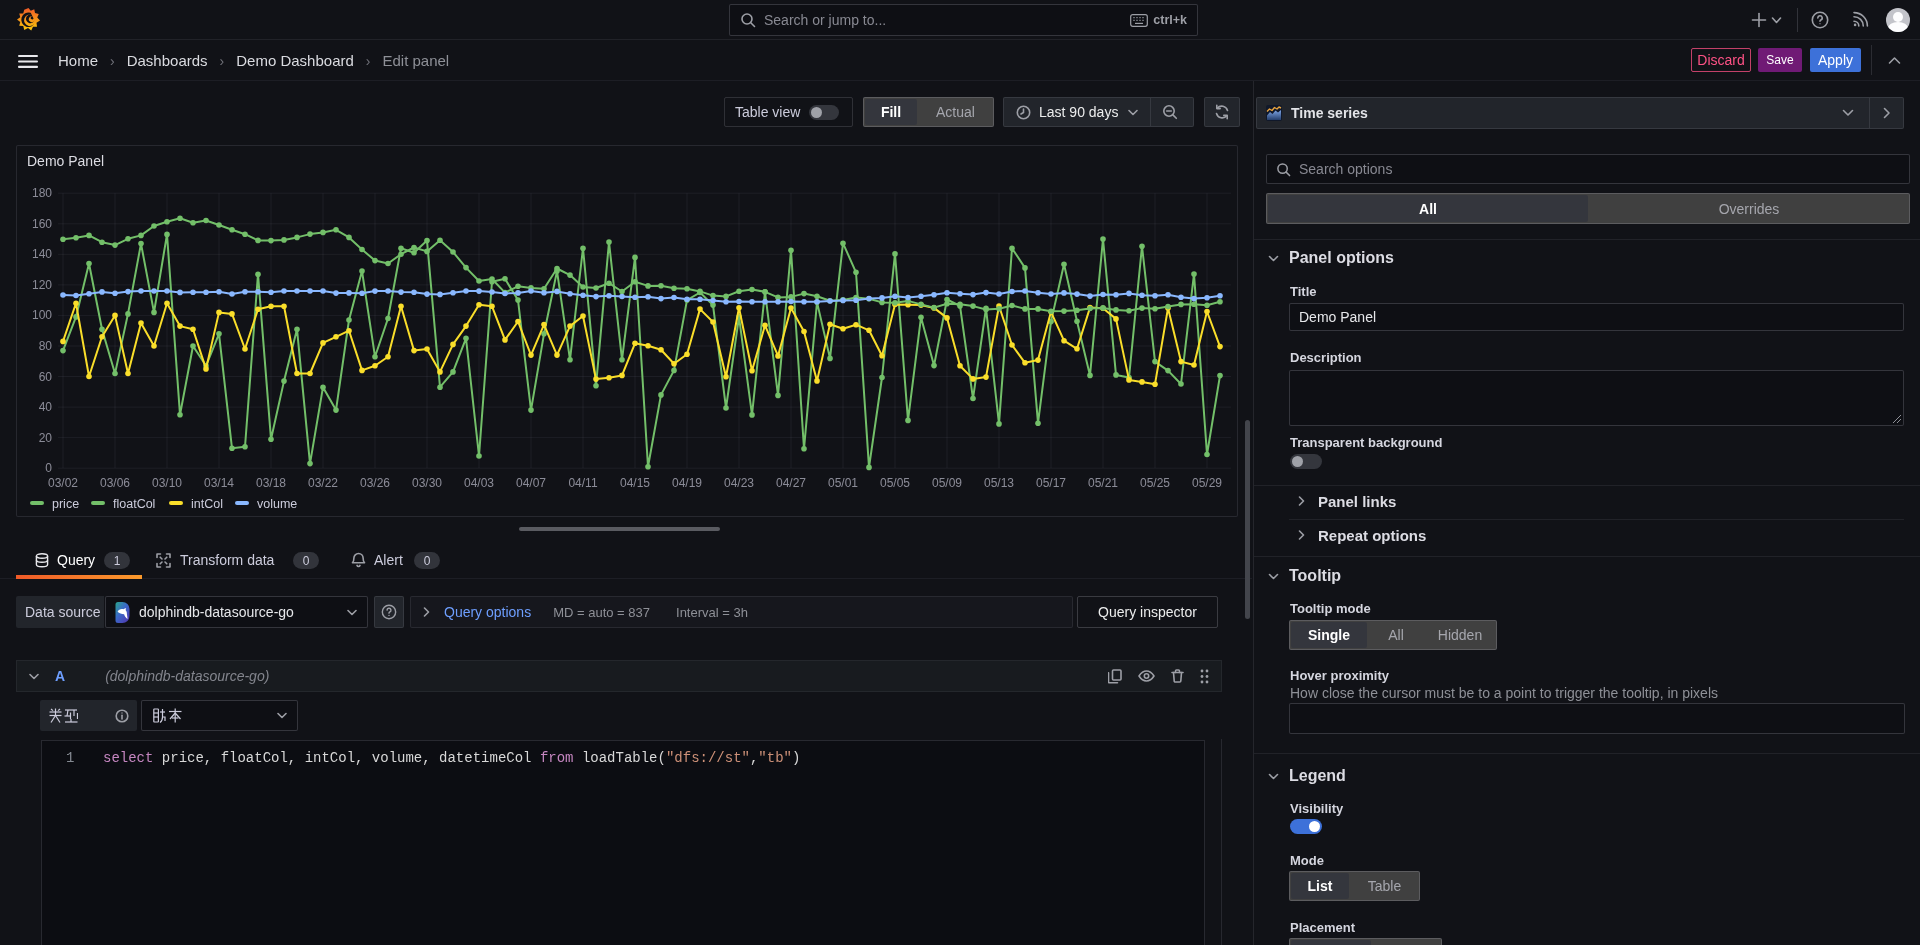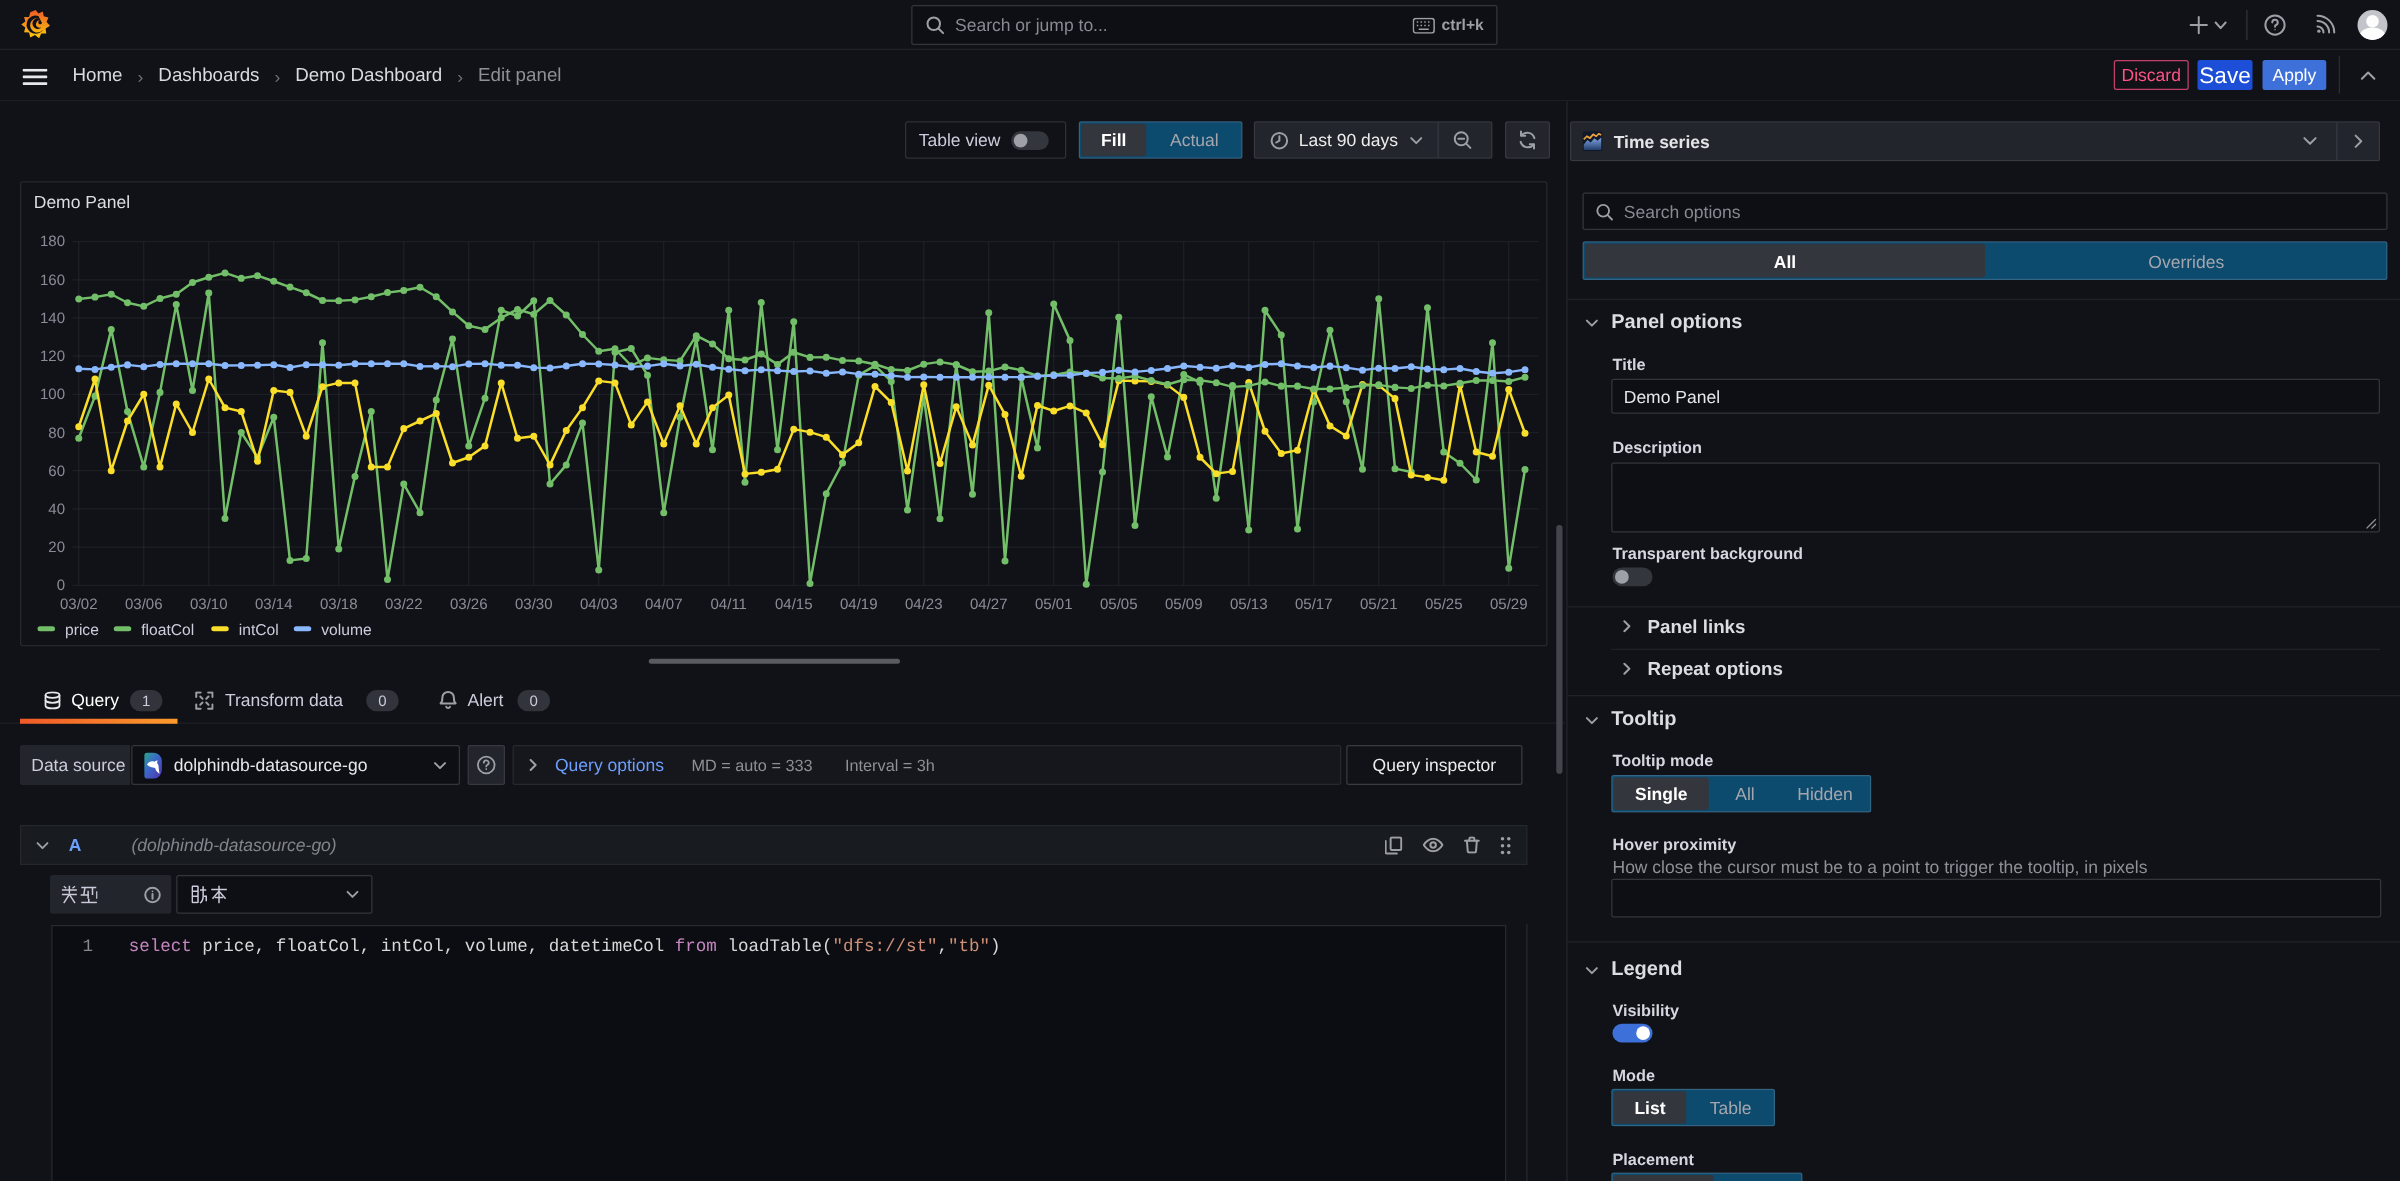--- a/index.html
+++ b/index.html
@@ -1,19 +1,19 @@
 <!DOCTYPE html>
 <html><head><meta charset="utf-8"><title>Grafana</title><style>
 *{margin:0;padding:0;box-sizing:border-box}
 html,body{width:1920px;height:945px;background:#111217;overflow:hidden}
 body{font-family:"Liberation Sans",sans-serif;color:#ccccdc;font-size:14px}
 .abs{position:absolute}
 svg{display:block}
 .ico{stroke:#9d9fa6;fill:none;stroke-width:1.6;stroke-linecap:round;stroke-linejoin:round}
-.seg{display:flex;align-items:center;border:1px solid rgba(204,204,220,0.20);border-radius:2px;background:#0c4a6e}
+.seg{display:flex;align-items:center;border:1px solid rgba(204,204,220,0.20);border-radius:2px;background:#404040}
 .seg .cell{display:flex;align-items:center;justify-content:center;height:100%;color:#a5a6ad;font-size:14px}
 .seg .on{background:#34363d;color:#fff;font-weight:bold;border-radius:2px;margin:1px}
 .inp{background:#0e0f14;border:1px solid rgba(204,204,220,0.20);border-radius:2px}
 .lbl{font-size:13px;font-weight:bold;color:#d5d6df}
 .toolbtn{background:#22252b;border:1px solid rgba(204,204,220,0.12);border-radius:2px;display:flex;align-items:center}
 </style></head>
 <body>
 <div class="abs" style="left:0;top:0;width:1920px;height:945px">
 
 <div class="abs" style="left:0;top:0;width:1920px;height:40px;background:#111217;border-bottom:1px solid rgba(204,204,220,0.09)">
@@ -89,21 +89,21 @@
         <span class="crum">›</span>
         <span>Dashboards</span>
         <span class="crum">›</span>
         <span>Demo Dashboard</span>
         <span class="crum">›</span>
         <span style="color:#8e9097;font-weight:400">Edit panel</span>
   </div>
 
   <div class="abs" style="left:1691px;top:48px;"></div>
   <div class="abs" style="left:1691px;top:7px;width:60px;height:24px;border:1px solid rgba(255,82,134,0.75);border-radius:2px;color:#ff5286;font-size:14px;display:flex;align-items:center;justify-content:center">Discard</div>
-  <div class="abs" style="left:1758px;top:7px;width:44px;height:24px;background:#1d4ed8;border-radius:2px;color:#fff;font-size:18px;display:flex;align-items:center;justify-content:center">Save</div>
+  <div class="abs" style="left:1758px;top:7px;width:44px;height:24px;background:#701a75;border-radius:2px;color:#fff;font-size:12px;display:flex;align-items:center;justify-content:center">Save</div>
   <div class="abs" style="left:1810px;top:7px;width:51px;height:24px;background:#3d71d9;border-radius:2px;color:#fff;font-size:14px;display:flex;align-items:center;justify-content:center">Apply</div>
   <div class="abs" style="left:1871px;top:4px;width:1px;height:30px;background:rgba(204,204,220,0.14)"></div>
   <svg class="abs ico" style="left:1888px;top:15px" width="13" height="9" viewBox="0 0 13 9" stroke-width="1.8">
         <polyline points="1.5,7 6.5,2 11.5,7"></polyline>
       </svg>
 </div>
 
 <div class="abs" style="left:724px;top:97px;width:129px;height:30px;border:1px solid rgba(204,204,220,0.16);border-radius:2px;display:flex;align-items:center">
   <span style="margin-left:10px;font-size:14px;color:#ccccdc">Table view</span>
   <div style="margin-left:9px;width:30px;height:15px;border-radius:8px;background:#34363d;position:relative">
@@ -642,21 +642,21 @@
         <circle cx="9" cy="9" r="7.5"></circle>
         <path d="M6.8 6.9 a2.2 2.2 0 1 1 3 2.1 c-0.7 0.3 -0.8 0.7 -0.8 1.3"></path>
         <circle cx="9" cy="12.7" r="0.7" fill="#ccccdc" stroke="none"></circle>
       </svg>
 </div>
 <div class="abs" style="left:410px;top:596px;width:663px;height:32px;background:#16171d;border:1px solid rgba(204,204,220,0.10);border-radius:2px;display:flex;align-items:center">
   <svg class="ico" style="margin-left:12px" width="7" height="10" viewBox="0 0 7 10">
         <polyline points="1.5,1 5.5,5 1.5,9"></polyline>
       </svg>
   <span style="margin-left:14px;font-size:14px;color:#6e9fff;font-weight:500">Query options</span>
-  <span style="margin-left:22px;font-size:13px;color:#8e9097">MD = auto = 333</span>
+  <span style="margin-left:22px;font-size:13px;color:#8e9097">MD = auto = 837</span>
   <span style="margin-left:26px;font-size:13px;color:#8e9097">Interval = 3h</span>
 </div>
 <div class="abs" style="left:1077px;top:596px;width:141px;height:32px;border:1px solid rgba(204,204,220,0.22);border-radius:2px;display:flex;align-items:center;justify-content:center;font-size:14px;font-weight:500;color:#eceded">Query inspector</div>
 
 <div class="abs" style="left:16px;top:660px;width:1206px;height:32px;background:#181b1f;border:1px solid rgba(204,204,220,0.07);display:flex;align-items:center">
   <svg class="ico" style="margin-left:12px" width="10" height="7" viewBox="0 0 10 7" stroke="#ccccdc">
         <polyline points="1,1.5 5,5.5 9,1.5"></polyline>
       </svg>
   <span style="margin-left:16px;font-size:14px;font-weight:bold;color:#6e9fff">A</span>
   <span style="margin-left:40px;font-size:14px;font-style:italic;color:#83858d">(dolphindb-datasource-go)</span>

